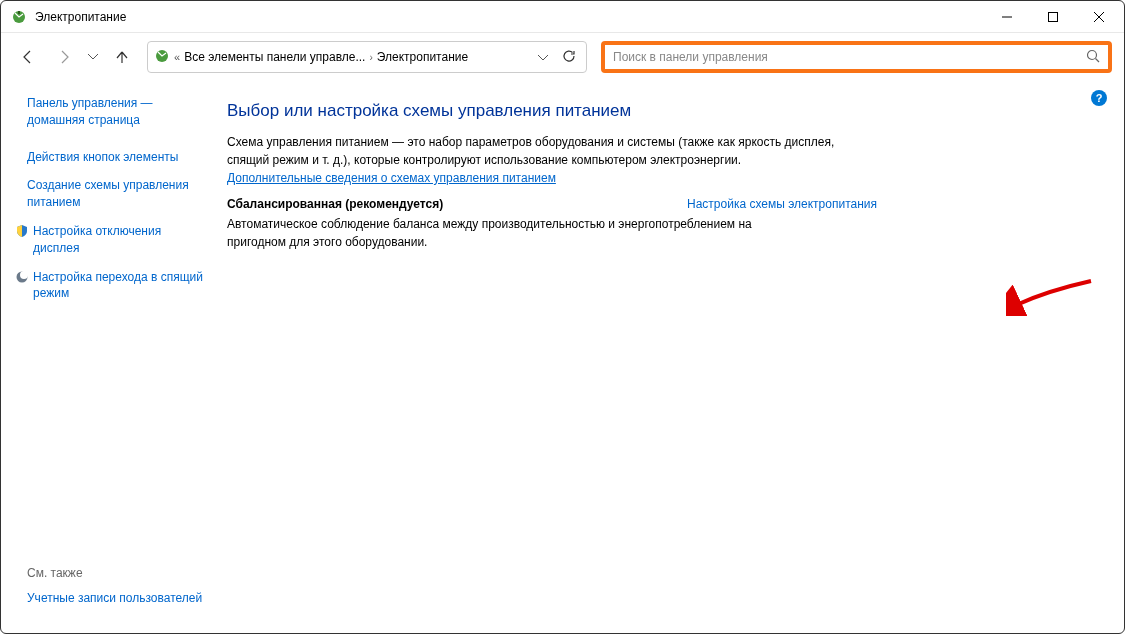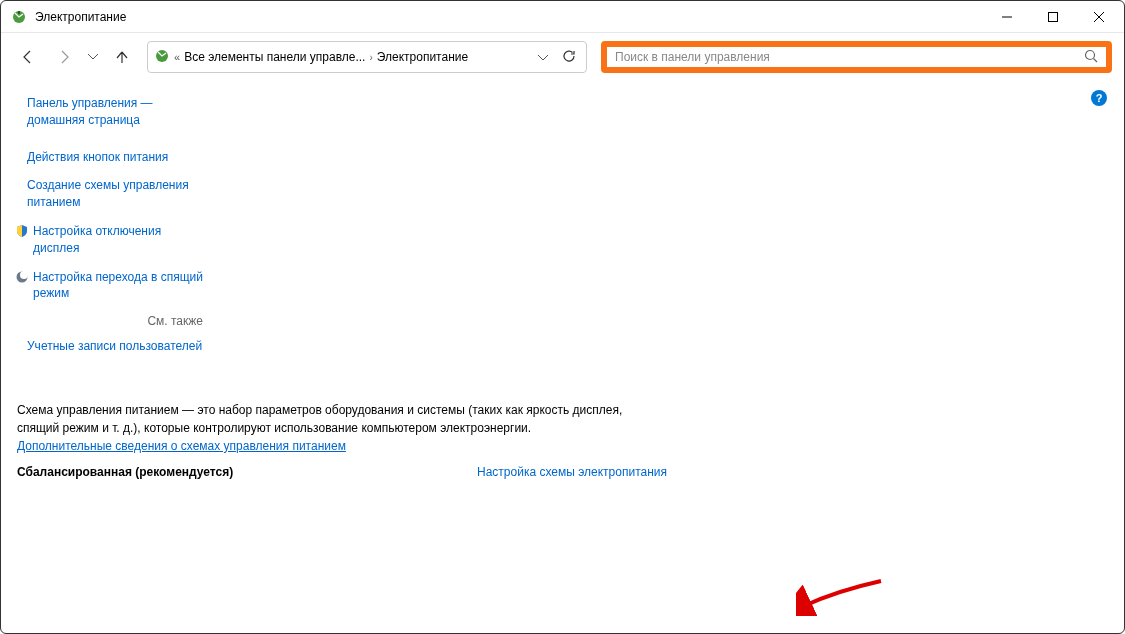--- a/index.html
+++ b/index.html
@@ -57,37 +57,36 @@
     .address-bar .crumb {
       font-size: 12px; color: #000;
       white-space: nowrap; overflow: hidden; text-overflow: ellipsis;
       max-width: 195px;
     }
     .address-bar .sep { color: #666; font-size: 10px; }
     .address-bar .spacer { flex: 1; }
     .search-bar {
       flex: 1;
       height: 32px;
-      border: 6px solid #f97316;
+      border: 4px solid #f97316;
       border-radius: 4px;
       display: flex;
       align-items: center;
       padding: 0 8px;
       margin-left: 8px;
     }
     .search-bar input {
       flex: 1; border: none; outline: none; font-size: 12px;
       font-family: inherit; color: #000; background: transparent;
     }
     .search-bar input::placeholder { color: #888; }
     .content {
       display: flex;
       height: calc(100% - 80px);
       position: relative;
-      flex-direction: column;
     }
     .sidebar {
       width: 210px;
       padding: 14px 8px 14px 26px;
       display: flex;
       flex-direction: column;
     }
     .sidebar a {
       color: #0066cc;
       text-decoration: none;
@@ -102,21 +101,21 @@
       margin-left: 6px;
     }
     .sidebar .icon-link .mini-icon {
       position: absolute;
       left: -18px; top: 1px;
       width: 14px; height: 14px;
     }
     .sidebar .bottom-area {
       margin-top: auto;
     }
-    .sidebar .muted { color: #666; font-size: 12px; margin-bottom: 10px; display: block; text-align: right; }
+    .sidebar .muted { color: #666; font-size: 12px; margin-bottom: 10px; display: block; }
     .main {
       flex: 1;
       padding: 20px 30px 20px 16px;
       position: relative;
     }
     .main h1 {
       color: #003399;
       font-size: 17px;
       font-weight: 400;
       margin-bottom: 12px;
@@ -268,21 +267,21 @@
     </span>
   </div>
 </div>
 
 <div class="help-badge">?</div>
 
 <div class="content">
   <div class="sidebar">
     <a>Панель управления — домашняя страница</a>
     <div style="height:8px"></div>
-    <a>Действия кнопок питания</a>
+    <a>Действия кнопок элементы</a>
     <a>Создание схемы управления питанием</a>
     <a class="icon-link">
       <span class="mini-icon">
         <svg width="14" height="14" viewBox="0 0 14 14">
             <path d="M7 1 L12 3 L12 7 Q12 11 7 13 Q2 11 2 7 L2 3 Z" fill="#2979c9"></path>
             <path d="M7 1 L7 13 Q2 11 2 7 L2 3 Z" fill="#ffd23e"></path>
           </svg>
       </span>
       <span>Настройка отключения дисплея</span>
     </a>
@@ -296,30 +295,32 @@
       <span>Настройка перехода в спящий режим</span>
     </a>
 
     <div class="bottom-area">
       <span class="muted">См. также</span>
       <a>Учетные записи пользователей</a>
     </div>
   </div>
 
   <div class="main">
+    <h1>Выбор или настройка схемы управления питанием</h1>
     <p class="intro">
-      <span>Схема управления питанием — это набор параметров оборудования и системы (таких как яркость дисплея, спящий режим и т. д.), которые контролируют использование компьютером электроэнергии.</span><br>
+      <span>Схема управления питанием — это набор параметров оборудования и системы (также как яркость дисплея, спящий режим и т. д.), которые контролируют использование компьютером электроэнергии.</span><br>
       <span class="learn-more">Дополнительные сведения о схемах управления питанием</span>
     </p>
 
 
     <div class="plan-row">
       <span class="plan-name">Сбалансированная (рекомендуется)</span>
       <span class="plan-link">Настройка схемы электропитания</span>
     </div>
+    <p class="plan-desc">Автоматическое соблюдение баланса между производительностью и энергопотреблением на пригодном для этого оборудовании.</p>
 
     <div class="arrow-overlay">
       <svg width="90" height="40" viewBox="0 0 90 40">
         <defs>
           <marker id="ah" markerWidth="10" markerHeight="10" refX="2" refY="5" orient="auto">
             <path d="M0 0 L10 5 L0 10 Z" fill="#d00"></path>
           </marker>
         </defs>
         <path d="M85 5 Q40 15 8 30" stroke="#d00" stroke-width="4" fill="none" marker-end="url(#ah)"></path>
       </svg>

